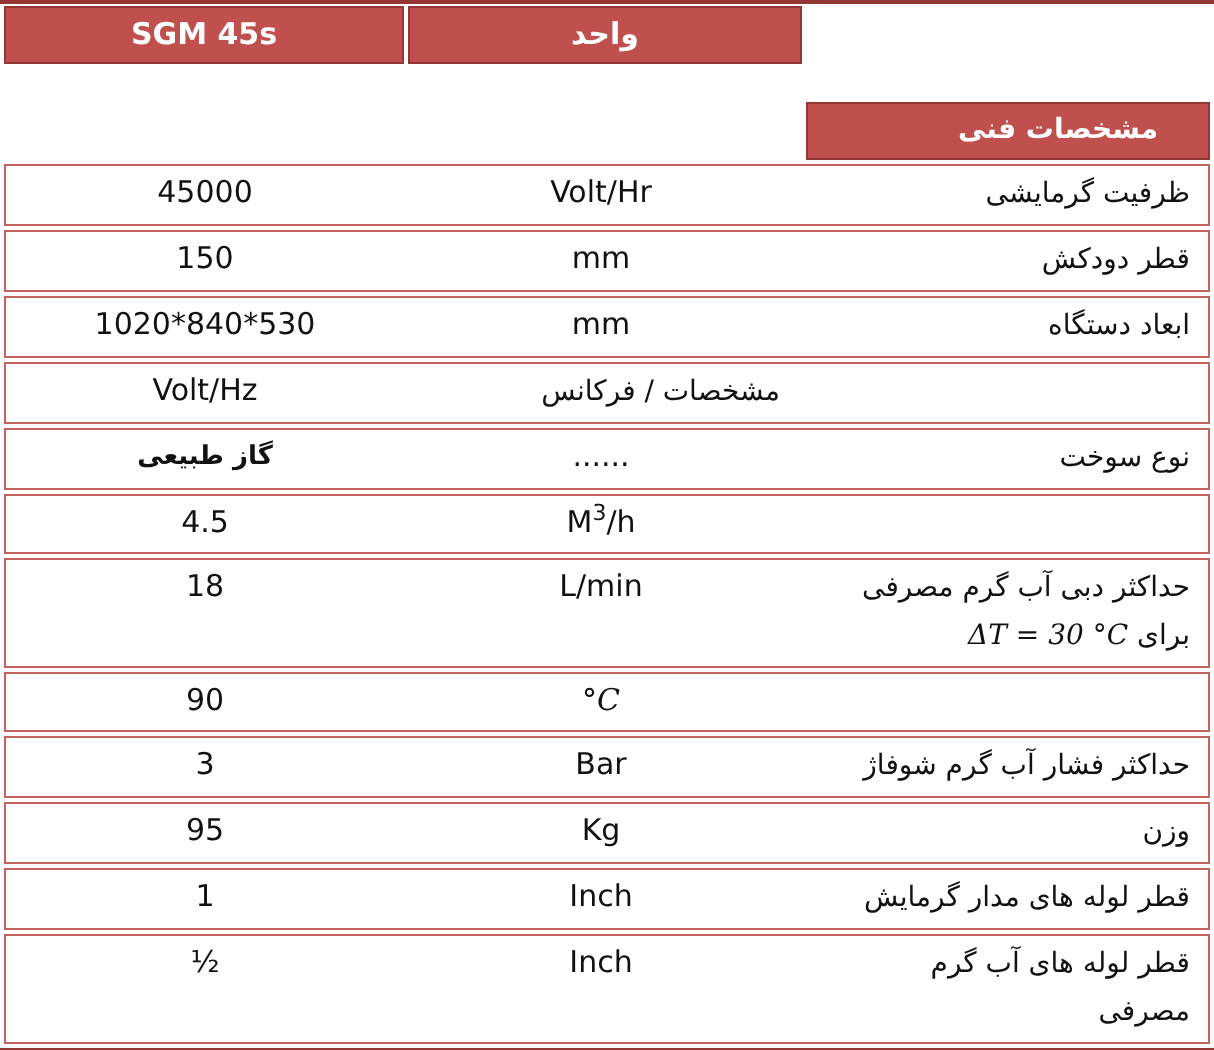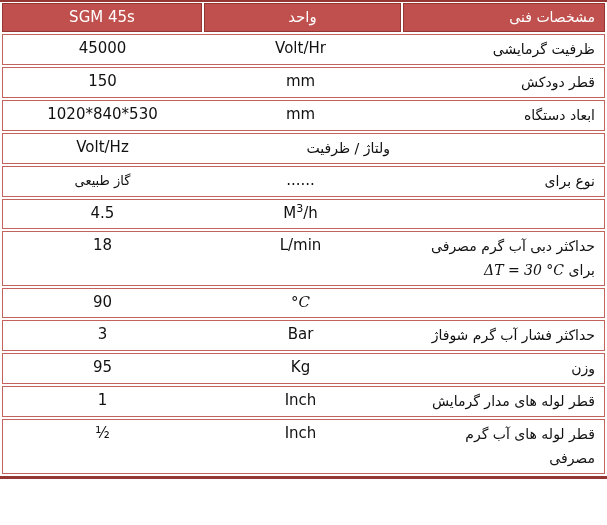--- a/index.html
+++ b/index.html
@@ -26,44 +26,44 @@
     background:#ffffff;
   }
   .header-row{
     display:grid;grid-template-columns:200px 197px 1fr;gap:2px;
   }
   .header-cell{
     box-sizing:border-box;
     background:var(--header-bg);
     border:1px solid var(--header-border);
     color:var(--header-text);
-    font-weight:normal;
+    font-weight:bold;
     font-size:15px;
     line-height:27px;
     height:29px;
     text-align:center;
     white-space:nowrap;
     overflow:hidden;
   }
   .header-cell.spec{
-    direction:rtl;text-align:right;padding-right:9px;font-size:14px;
+    direction:rtl;text-align:right;padding-right:25px;font-size:14px;margin-top:48px;
   }
   .body-row{
     box-sizing:border-box;
     display:grid;grid-template-columns:199px 197px 1fr;
     border:1px solid var(--row-border);
     background:#ffffff;
     align-items:start;
     padding:2px 0 3px 0;
   }
   .cell{box-sizing:border-box;}
   .cell.value,.cell.unit{
     text-align:center;font-size:15px;line-height:23px;
   }
-  .cell.value.fa{font-size:13px;font-weight:normal;direction:rtl;}
+  .cell.value.fa{font-size:13px;font-weight:bold;direction:rtl;}
   .cell.label{
     direction:rtl;text-align:right;
     font-weight:normal;font-size:14px;line-height:24px;
     padding-right:9px;padding-left:4px;
   }
   .math{
     font-family:"DejaVu Serif","Liberation Serif",serif;
     font-style:italic;
   }
   sup{font-size:11px;line-height:0;}
@@ -95,28 +95,28 @@
     <div class="body-row">
       <div class="cell value">1020*840*530</div>
       <div class="cell unit">mm</div>
       <div class="cell label">
         <div class="label-line1">ابعاد دستگاه</div>
       </div>
     </div>
     <div class="body-row">
       <div class="cell unit">Volt/Hz</div>
       <div class="cell label">
-        <div class="label-line1">ولتاژ / ظرفیت</div>
+        <div class="label-line1">مشخصات / فرکانس</div>
       </div>
     </div>
     <div class="body-row">
       <div class="cell value fa">گاز طبیعی</div>
       <div class="cell unit">......</div>
       <div class="cell label">
-        <div class="label-line1">نوع برای</div>
+        <div class="label-line1">نوع سوخت</div>
       </div>
     </div>
     <div class="body-row">
       <div class="cell value">4.5</div>
       <div class="cell unit">M<sup>3</sup>/h</div>
     </div>
     <div class="body-row">
       <div class="cell value">18</div>
       <div class="cell unit">L/min</div>
       <div class="cell label">

